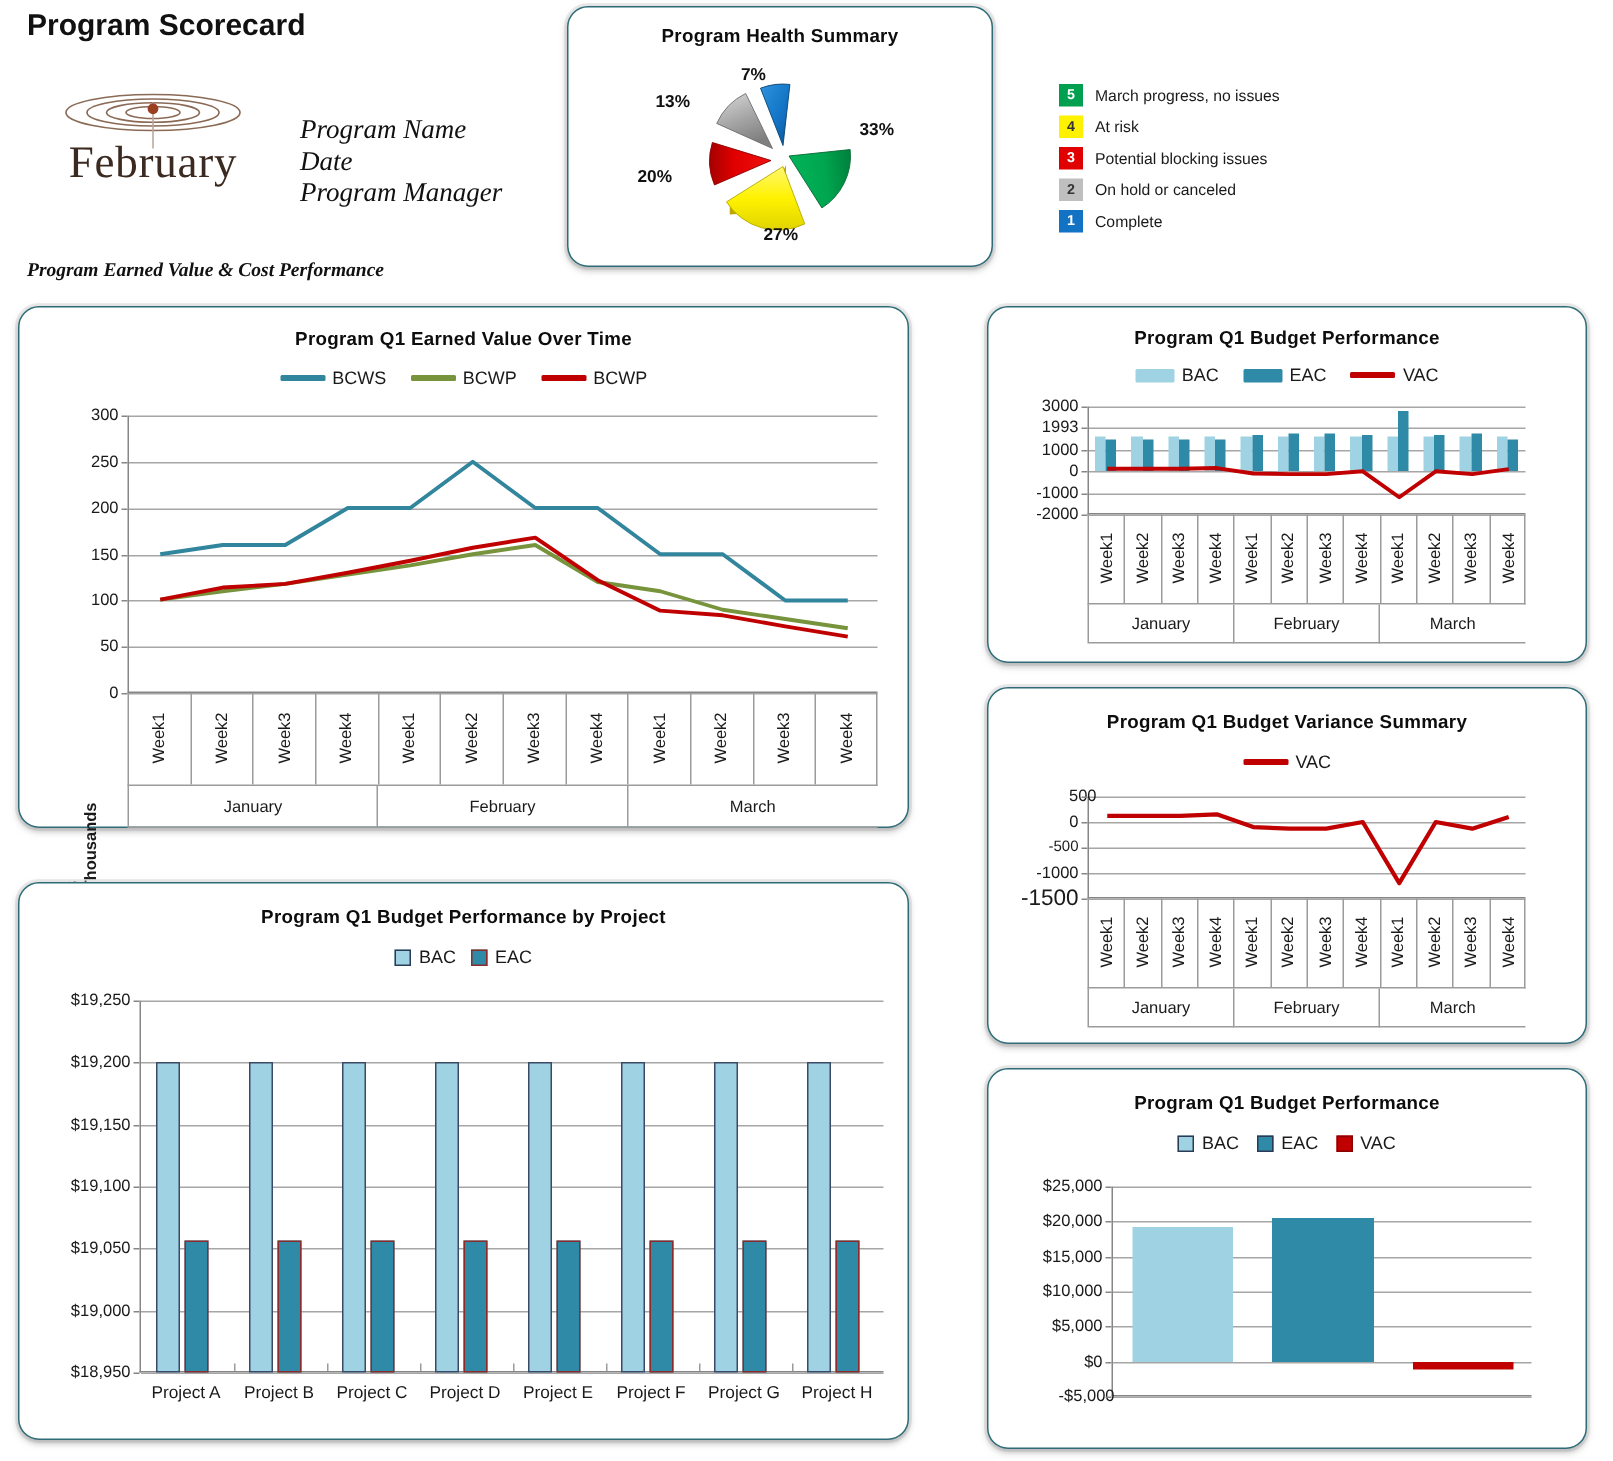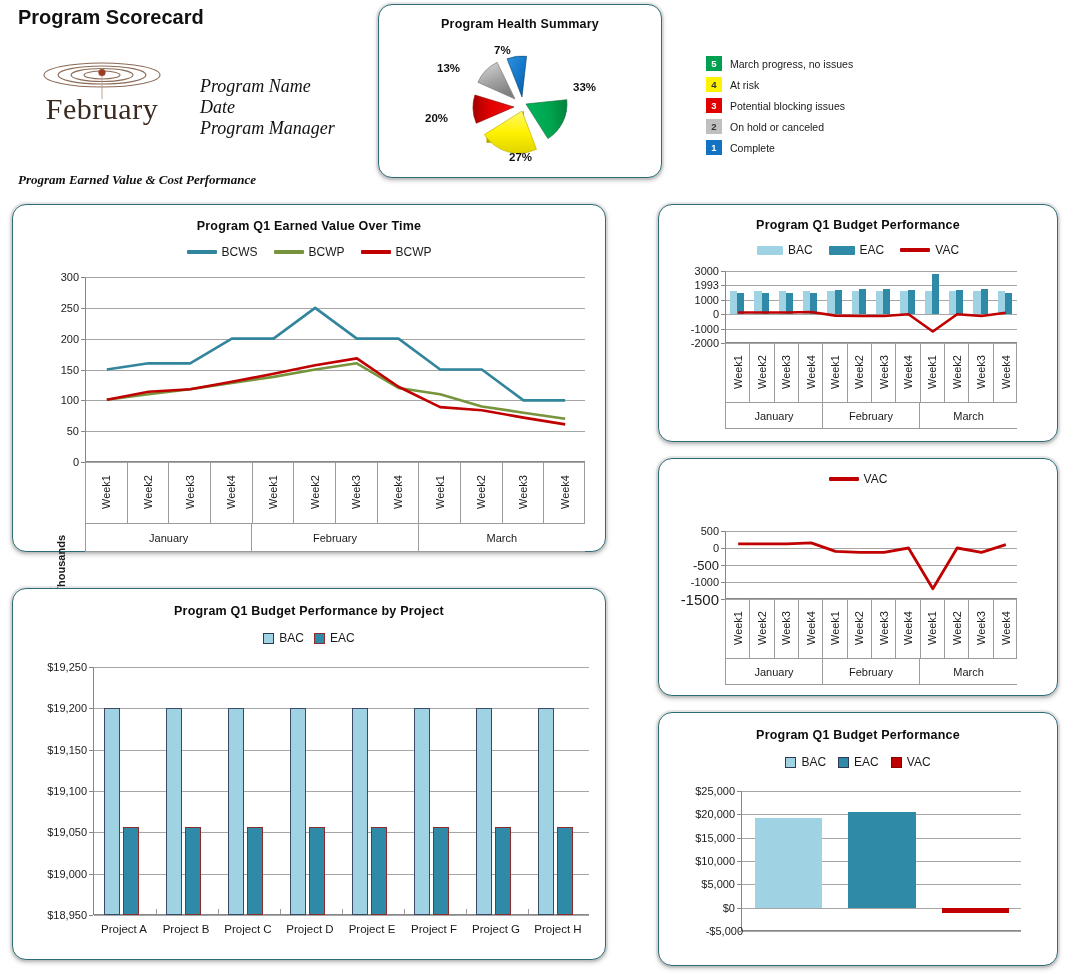--- a/index.html
+++ b/index.html
@@ -385,20 +385,21 @@
       </div>
     </div>
     <div class="mrow" style="left:66px;top:198px;width:292px;height:26px;border-left:1px solid #9b9b9b">
       <div class="mcell" style="width:97.33333333333333px">January</div>
       <div class="mcell" style="width:97.33333333333333px">February</div>
       <div class="mcell" style="width:97.33333333333333px">March</div>
     </div>
   </div>
 
 <div class="panel" id="panel-bv">
+  <div class="ctitle" style="margin-top:15px;">Program Q1 Budget Variance Summary</div>
   <div class="legend" style="margin-top:13px;">
     <span class="lg">
       <span class="lgline" style="background:#C00000"></span>
       <span>VAC</span>
     </span>
   </div>
   <div id="bv-plot" class="plot" style="left:66px;top:72px;width:292px;height:68px;">
       <div class="grid" style="top:68px"></div>
       <div class="grid" style="top:51px"></div>
       <div class="grid" style="top:34px"></div>
@@ -407,25 +408,25 @@
       <svg width="292" height="68" style="position: absolute; left: 0px; top: 0px;">
         <polyline points="12.166666666666666,12.919999999999995 36.5,12.919999999999995 60.83333333333333,12.919999999999995 85.16666666666667,11.900000000000006 109.5,20.400000000000006 133.83333333333331,21.419999999999995 158.16666666666666,21.419999999999995 182.49999999999997,17 206.83333333333331,57.8 231.16666666666666,17 255.49999999999997,21.419999999999995 279.8333333333333,13.599999999999994" fill="none" stroke="#C00000" stroke-width="2.8" stroke-linejoin="round"></polyline>
       </svg>
     </div>
   <div id="bv-yticks"></div>
   <div id="bv-cats"></div>
 <div class="ytick" style="left:0px;width:60px;top:140px;font-size:15px">-1500</div>
     <div style="position:absolute;left:62px;top:140px;width:4px;height:0;border-top:1px solid #868686"></div>
     <div class="ytick" style="left:0px;width:60px;top:123px;font-size:11px">-1000</div>
     <div style="position:absolute;left:62px;top:123px;width:4px;height:0;border-top:1px solid #868686"></div>
-    <div class="ytick" style="left:0px;width:60px;top:106px;font-size:13px">-500</div>
+    <div class="ytick" style="left:0px;width:60px;top:106px;font-size:10px">-500</div>
     <div style="position:absolute;left:62px;top:106px;width:4px;height:0;border-top:1px solid #868686"></div>
     <div class="ytick" style="left:0px;width:60px;top:89px;font-size:11px">0</div>
     <div style="position:absolute;left:62px;top:89px;width:4px;height:0;border-top:1px solid #868686"></div>
-    <div class="ytick" style="left:0px;width:60px;top:72px;font-size:11px">500</div>
+    <div class="ytick" style="left:12px;width:60px;top:72px;font-size:11px">500</div>
     <div style="position:absolute;left:62px;top:72px;width:4px;height:0;border-top:1px solid #868686"></div>
     <div class="catband" style="left:66px;top:140px;width:292px;height:60px">
       <div class="wk" style="left:0px;width:24.333333333333332px">
         <span>Week1</span>
       </div>
       <div class="wk" style="left:24.333333333333332px;width:24.333333333333332px">
         <span>Week2</span>
       </div>
       <div class="wk" style="left:48.666666666666664px;width:24.333333333333332px">
         <span>Week3</span>

